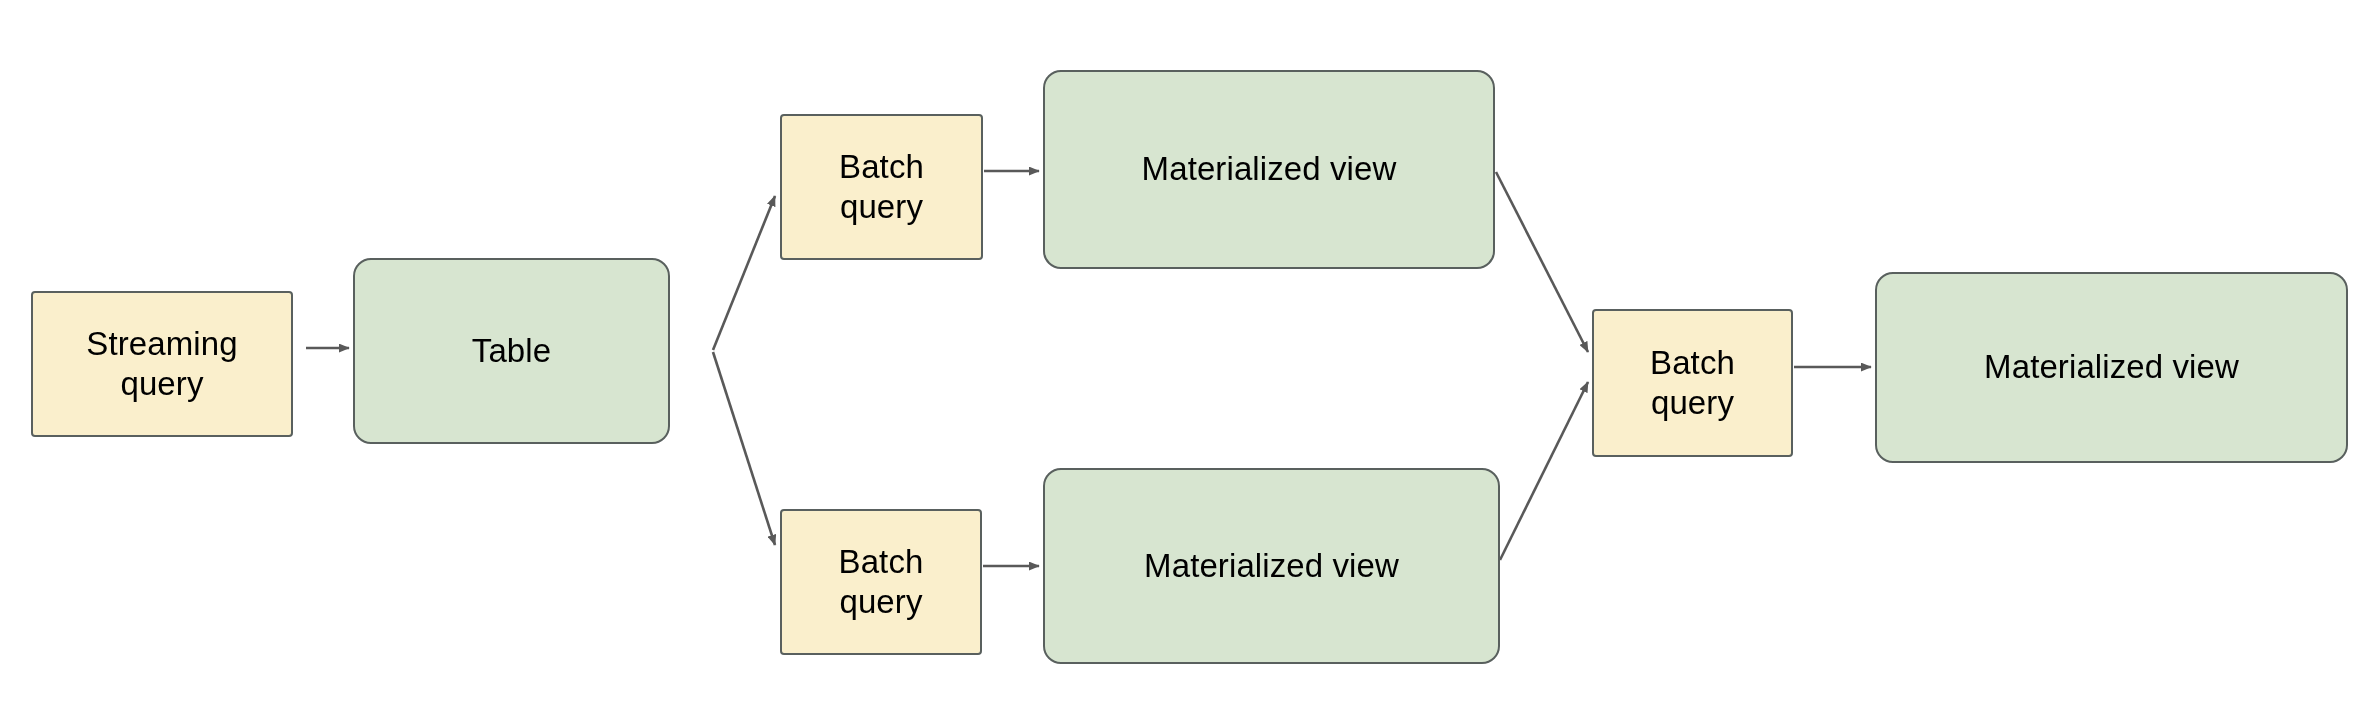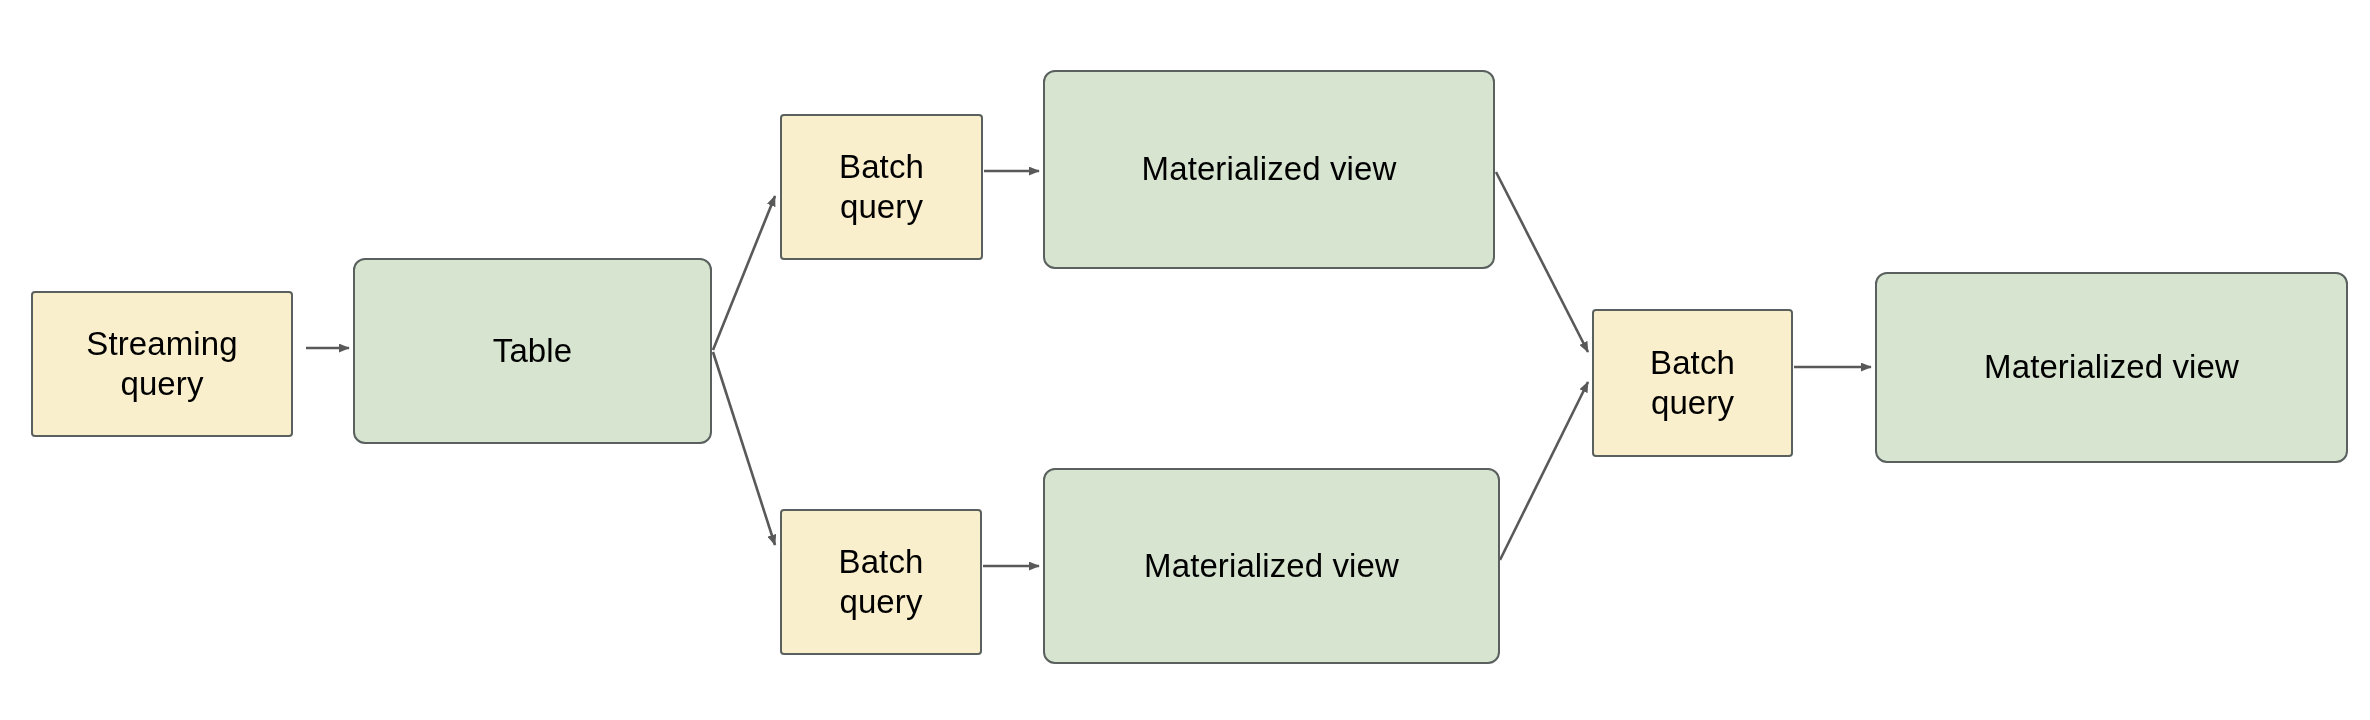--- a/index.html
+++ b/index.html
@@ -46,26 +46,26 @@
     white-space: pre-line;
     padding: 0 6px;
   }
   .node-process {
     background: #faefcc;
     border-radius: 4px;
     margin-top: 16px;
   }
   .node-store {
     background: #d7e5d0;
-    border-radius: 12px;
+    border-radius: 18px;
   }
 
   
   .n-streaming-query   { left: 31px;   top: 275px; width: 262px; height: 146px; }
-  .n-table             { left: 353px;  top: 258px; width: 359px; height: 186px; }
+  .n-table             { left: 353px;  top: 258px; width: 317px; height: 186px; }
   .n-batch-top         { left: 780px;  top: 98px;  width: 203px; height: 146px; }
   .n-mv-top            { left: 1043px; top: 70px;  width: 452px; height: 199px; }
   .n-batch-bottom      { left: 780px;  top: 493px; width: 202px; height: 146px; }
   .n-mv-bottom         { left: 1043px; top: 468px; width: 457px; height: 196px; }
   .n-batch-merge       { left: 1592px; top: 293px; width: 201px; height: 148px; }
   .n-mv-final          { left: 1875px; top: 272px; width: 473px; height: 191px; }
 </style>
 </head>
 <body>
 

